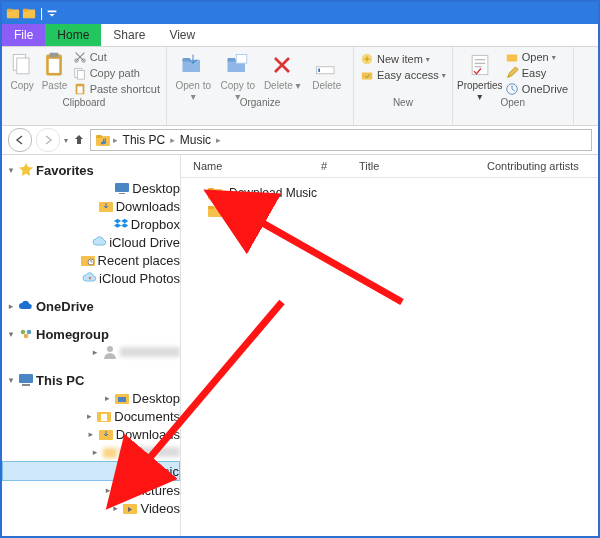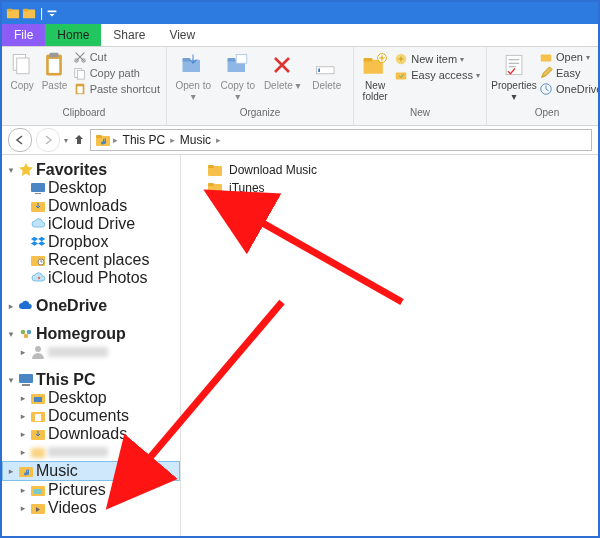--- a/index.html
+++ b/index.html
@@ -6,44 +6,44 @@
 .window{width:600px;height:538px;border:2px solid #2d6fd2;box-sizing:border-box;overflow:hidden;position:relative;background:#fff;}
 .titlebar{height:22px;background:#2d7be0;display:flex;align-items:center;padding:0 4px;}
 .titlebar .tb-icon{width:14px;height:14px;margin-right:2px;}
 .qat-sep{color:#fff;margin:0 2px;}
 .tabs{height:22px;background:#fff;border-bottom:1px solid #d6d6d6;display:flex;align-items:stretch;}
 .tab{padding:0 12px;line-height:22px;color:#444;cursor:pointer;}
 .tab.file{background:#8b5cf6;color:#fff;}
 .tab.active{background:#22c55e;color:#222;}
 .ribbon{background:#f5f6f7;height:78px;border-bottom:1px solid #d6d6d6;display:flex;overflow:hidden;}
 .rgroup{border-right:1px solid #e1e1e1;padding:2px 6px 0 6px;display:flex;flex-direction:column;justify-content:flex-start;position:relative;}
-.rgroup-label{position:absolute;bottom:7px;left:0;right:0;text-align:center;font-size:10px;color:#6a6a6a;}
+.rgroup-label{position:absolute;bottom:17px;left:0;right:0;text-align:center;font-size:10px;color:#6a6a6a;}
 .rrow{display:flex;align-items:flex-start;gap:4px;}
 .big-btn{display:flex;flex-direction:column;align-items:center;width:42px;padding-top:2px;color:#8a8a8a;justify-content:flex-end;}
 .big-btn .big-ico{width:28px;height:28px;}
 .big-btn .cap{font-size:10px;text-align:center;line-height:11px;margin-top:1px;}
 .small-list{display:flex;flex-direction:column;gap:2px;margin-top:1px;}
 .small-item{display:flex;align-items:center;gap:3px;color:#666;font-size:11px;white-space:nowrap;}
 .small-item .sico{width:14px;height:14px;}
 .navbar{height:28px;border-bottom:1px solid #d6d6d6;display:flex;align-items:center;padding:0 6px;gap:4px;}
 .nav-btn{width:22px;height:22px;border:1px solid #bdbdbd;border-radius:11px;display:flex;align-items:center;justify-content:center;color:#555;background:#fff;}
 .nav-up{border:none;}
 .crumb-box{flex:1;height:20px;border:1px solid #bdbdbd;display:flex;align-items:center;padding:0 4px;gap:2px;}
 .crumb-sep{color:#888;font-size:9px;}
 .crumb{color:#222;padding:0 3px;}
 .body{display:flex;height:calc(100% - 22px - 22px - 78px - 28px);}
 .sidebar{width:178px;border-right:1px solid #e1e1e1;overflow:hidden;padding:6px 0;}
 .tree-section{margin-bottom:10px;}
 .tree-row{display:flex;align-items:center;height:18px;padding-left:4px;gap:2px;white-space:nowrap;}
 .tree-row .tw{width:10px;color:#777;font-size:9px;text-align:center;}
 .tree-row .tico{width:16px;height:16px;flex-shrink:0;}
-.tree-row .tlabel{font-size:16px;}
+.tree-row .tlabel{font-size:13px;}
 .tree-row.bold .tlabel{font-weight:600;}
 .tree-row.sel{background:#cfe8fb;border:1px solid #7fbfe8;padding-left:3px;}
-.indent1{padding-left:16px;}
+.indent1{padding-left:16px;justify-content:flex-end;}
 .content{flex:1;position:relative;}
 .col-headers{height:22px;border-bottom:1px solid #e6e6e6;display:flex;align-items:center;font-size:11px;color:#444;padding-left:12px;}
 .col-h{padding-right:8px;}
 .files{padding:6px 16px 0 26px;}
 .file-row{display:flex;align-items:center;height:18px;gap:6px;}
 .file-row .fico{width:16px;height:16px;}
 .blur{filter:blur(2px);opacity:0.7;}
 
 .arrow-svg{position:absolute;left:0;top:0;pointer-events:none;}
 </style>
@@ -151,29 +151,20 @@
               <rect x="6" y="20" width="2" height="4" fill="#3a7ac4"></rect>
             </svg>
           <div class="cap">Delete</div>
         </div>
       </div>
       <div class="rgroup-label">Organize</div>
     </div>
 
     <div class="rgroup" style="width:120px">
       <div class="rrow">
-        <div class="big-btn" style="color:#444">
-          <svg class="big-ico" viewBox="0 0 32 32">
-              <rect x="3" y="10" width="22" height="16" rx="1" fill="#f6c04a"></rect>
-              <rect x="3" y="8" width="10" height="4" rx="1" fill="#e8ac2a"></rect>
-              <circle cx="24" cy="8" r="5" fill="#fff" stroke="#e3a400"></circle>
-              <path d="M24 5v6M21 8h6" stroke="#e3a400" stroke-width="1.3"></path>
-            </svg>
-          <div class="cap">New folder</div>
-        </div>
         <div class="small-list" style="margin-top:3px">
           <div class="small-item" style="color:#444">
               <svg class="sico" viewBox="0 0 16 16">
                 <circle cx="8" cy="8" r="6" fill="#f4d67a"></circle>
                 <path d="M8 5v6M5 8h6" stroke="#c79400"></path>
               </svg>
               <span>New item</span> 
               <span style="font-size:8px;color:#777">▾</span>
             </div>
           <div class="small-item" style="color:#444">
@@ -284,30 +275,30 @@
             <span class="tw"></span>
             <svg class="tico" viewBox="0 0 16 16">
               <rect x="1" y="4" width="14" height="10" rx="1" fill="#f6c04a"></rect>
               <path d="M8 5v5l-2-2 2 2 2-2" stroke="#3a7ac4" fill="none"></path>
             </svg>
             <span class="tlabel">Downloads</span>
           </div>
         <div class="tree-row indent1">
             <span class="tw"></span>
             <svg class="tico" viewBox="0 0 16 16">
+              <path d="M4 3l4 2.5L4 8 0 5.5zM12 3l4 2.5L12 8 8 5.5zM4 8l4 2.5L4 13 0 10.5zM12 8l4 2.5L12 13 8 10.5z" fill="#1f8ce6" transform="scale(.9) translate(1,0)"></path>
+            </svg>
+            <span class="tlabel">Dropbox</span>
+          </div>
+        <div class="tree-row indent1">
+            <span class="tw"></span>
+            <svg class="tico" viewBox="0 0 16 16">
               <path d="M5 11a3 3 0 010-6 4 4 0 017.5 1A2.5 2.5 0 0112 11z" fill="#bfe3f7" stroke="#7cc0e6"></path>
             </svg>
             <span class="tlabel">iCloud Drive</span>
-          </div>
-        <div class="tree-row indent1">
-            <span class="tw"></span>
-            <svg class="tico" viewBox="0 0 16 16">
-              <path d="M4 3l4 2.5L4 8 0 5.5zM12 3l4 2.5L12 8 8 5.5zM4 8l4 2.5L4 13 0 10.5zM12 8l4 2.5L12 13 8 10.5z" fill="#1f8ce6" transform="scale(.9) translate(1,0)"></path>
-            </svg>
-            <span class="tlabel">Dropbox</span>
           </div>
         <div class="tree-row indent1">
             <span class="tw"></span>
             <svg class="tico" viewBox="0 0 16 16">
               <rect x="1" y="4" width="14" height="10" rx="1" fill="#f6c04a"></rect>
               <circle cx="11" cy="10" r="3" fill="#fff" stroke="#888"></circle>
               <path d="M11 8v2h1.5" stroke="#888" fill="none"></path>
             </svg>
             <span class="tlabel">Recent places</span>
           </div>
@@ -413,20 +404,26 @@
               <rect x="1" y="4" width="14" height="10" rx="1" fill="#f6c04a"></rect>
               <path d="M6 7v5l4-2.5z" fill="#666"></path>
             </svg>
             <span class="tlabel">Videos</span>
           </div>
       </div>
 
     </div>
 
     <div class="content">
+      <div class="col-headers">
+        <div class="col-h" style="width:120px">Name</div>
+        <div class="col-h" style="width:30px">#</div>
+        <div class="col-h" style="width:120px">Title</div>
+        <div class="col-h">Contributing artists</div>
+      </div>
       <div class="files">
         <div class="file-row">
             <svg class="fico" viewBox="0 0 16 16">
               <rect x="1" y="4" width="14" height="10" rx="1" fill="#f6c04a"></rect>
               <rect x="1" y="3" width="6" height="3" rx="1" fill="#e8ac2a"></rect>
             </svg>
             <span>Download Music</span>
           </div>
         <div class="file-row">
             <svg class="fico" viewBox="0 0 16 16">

